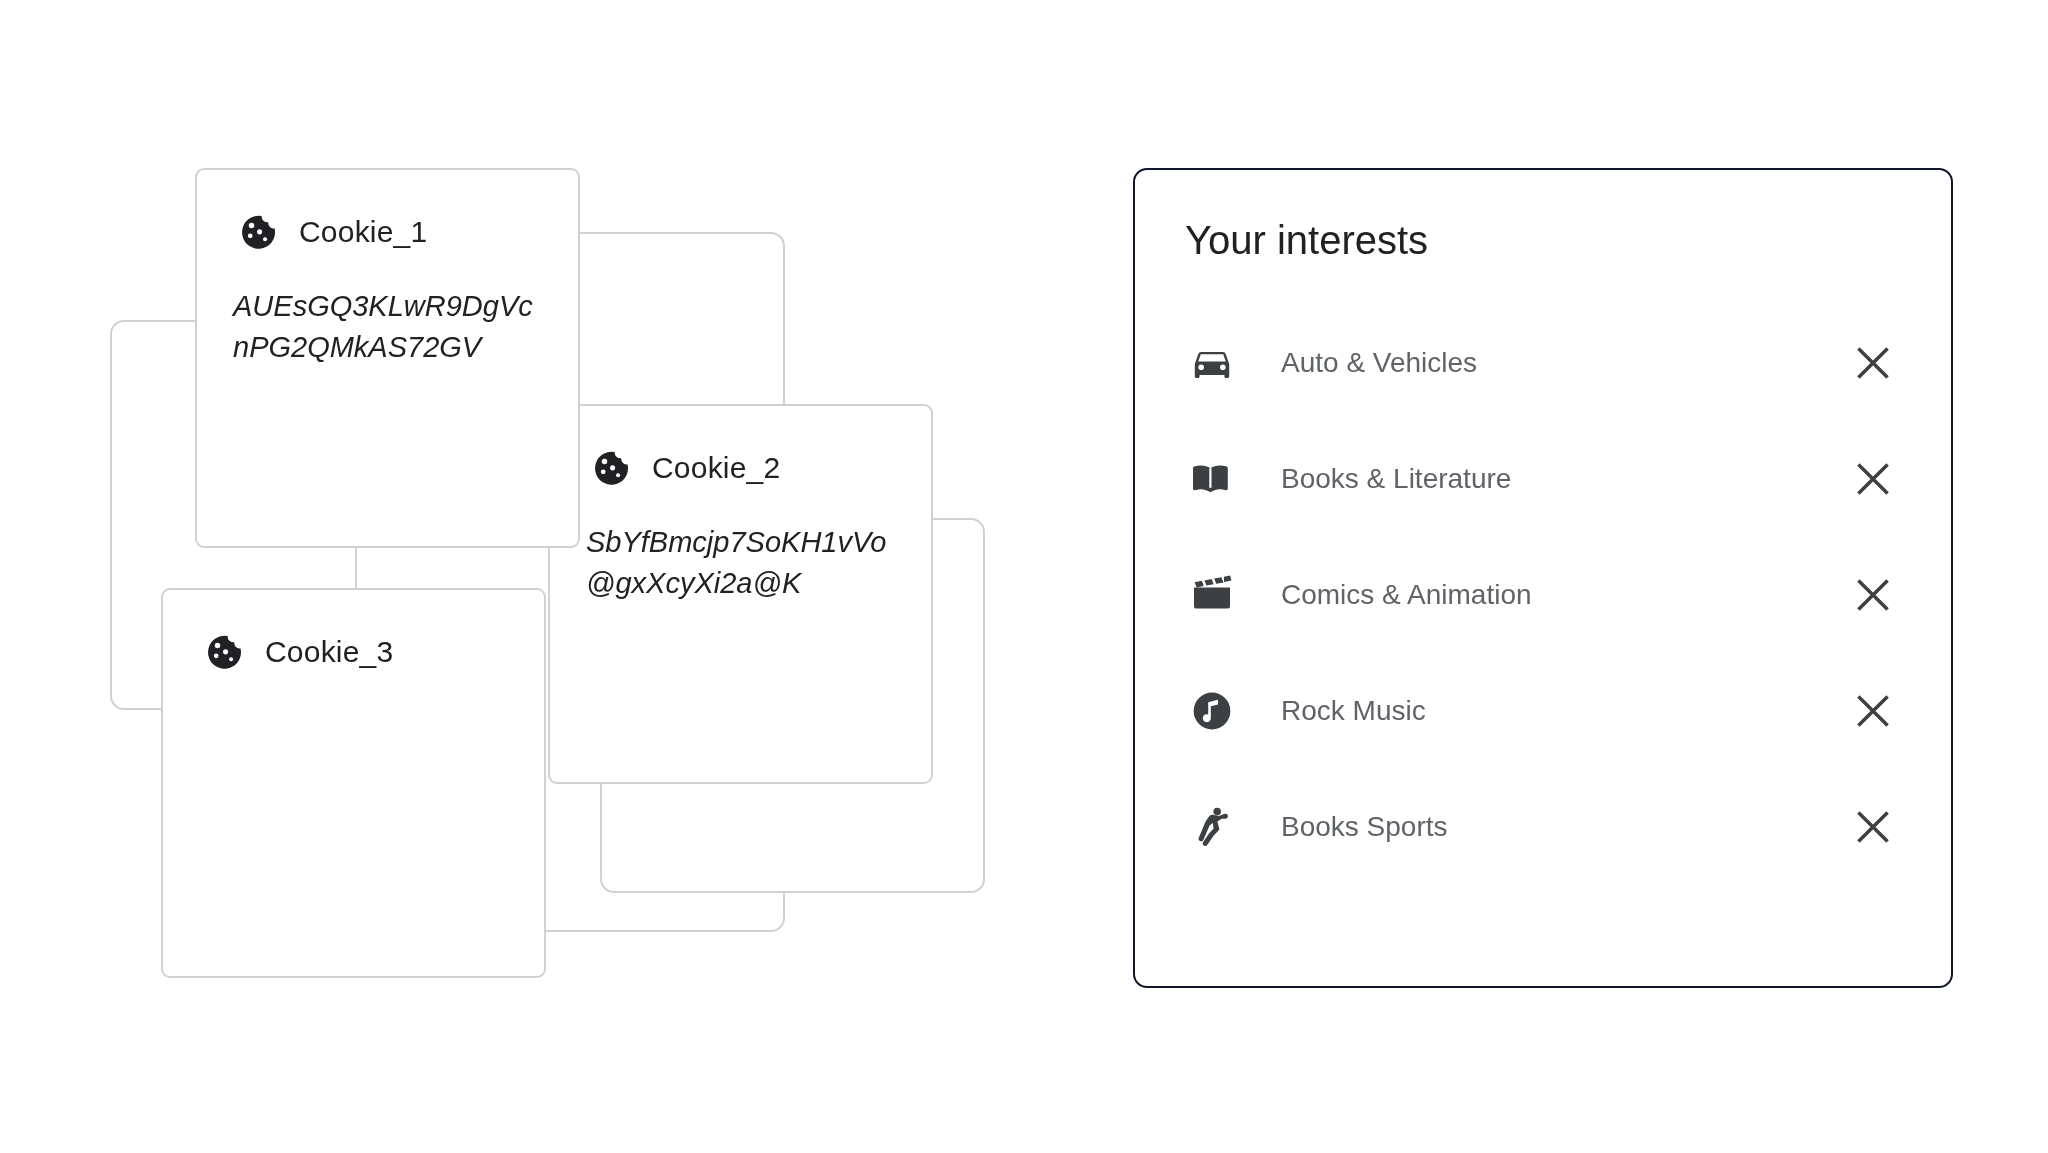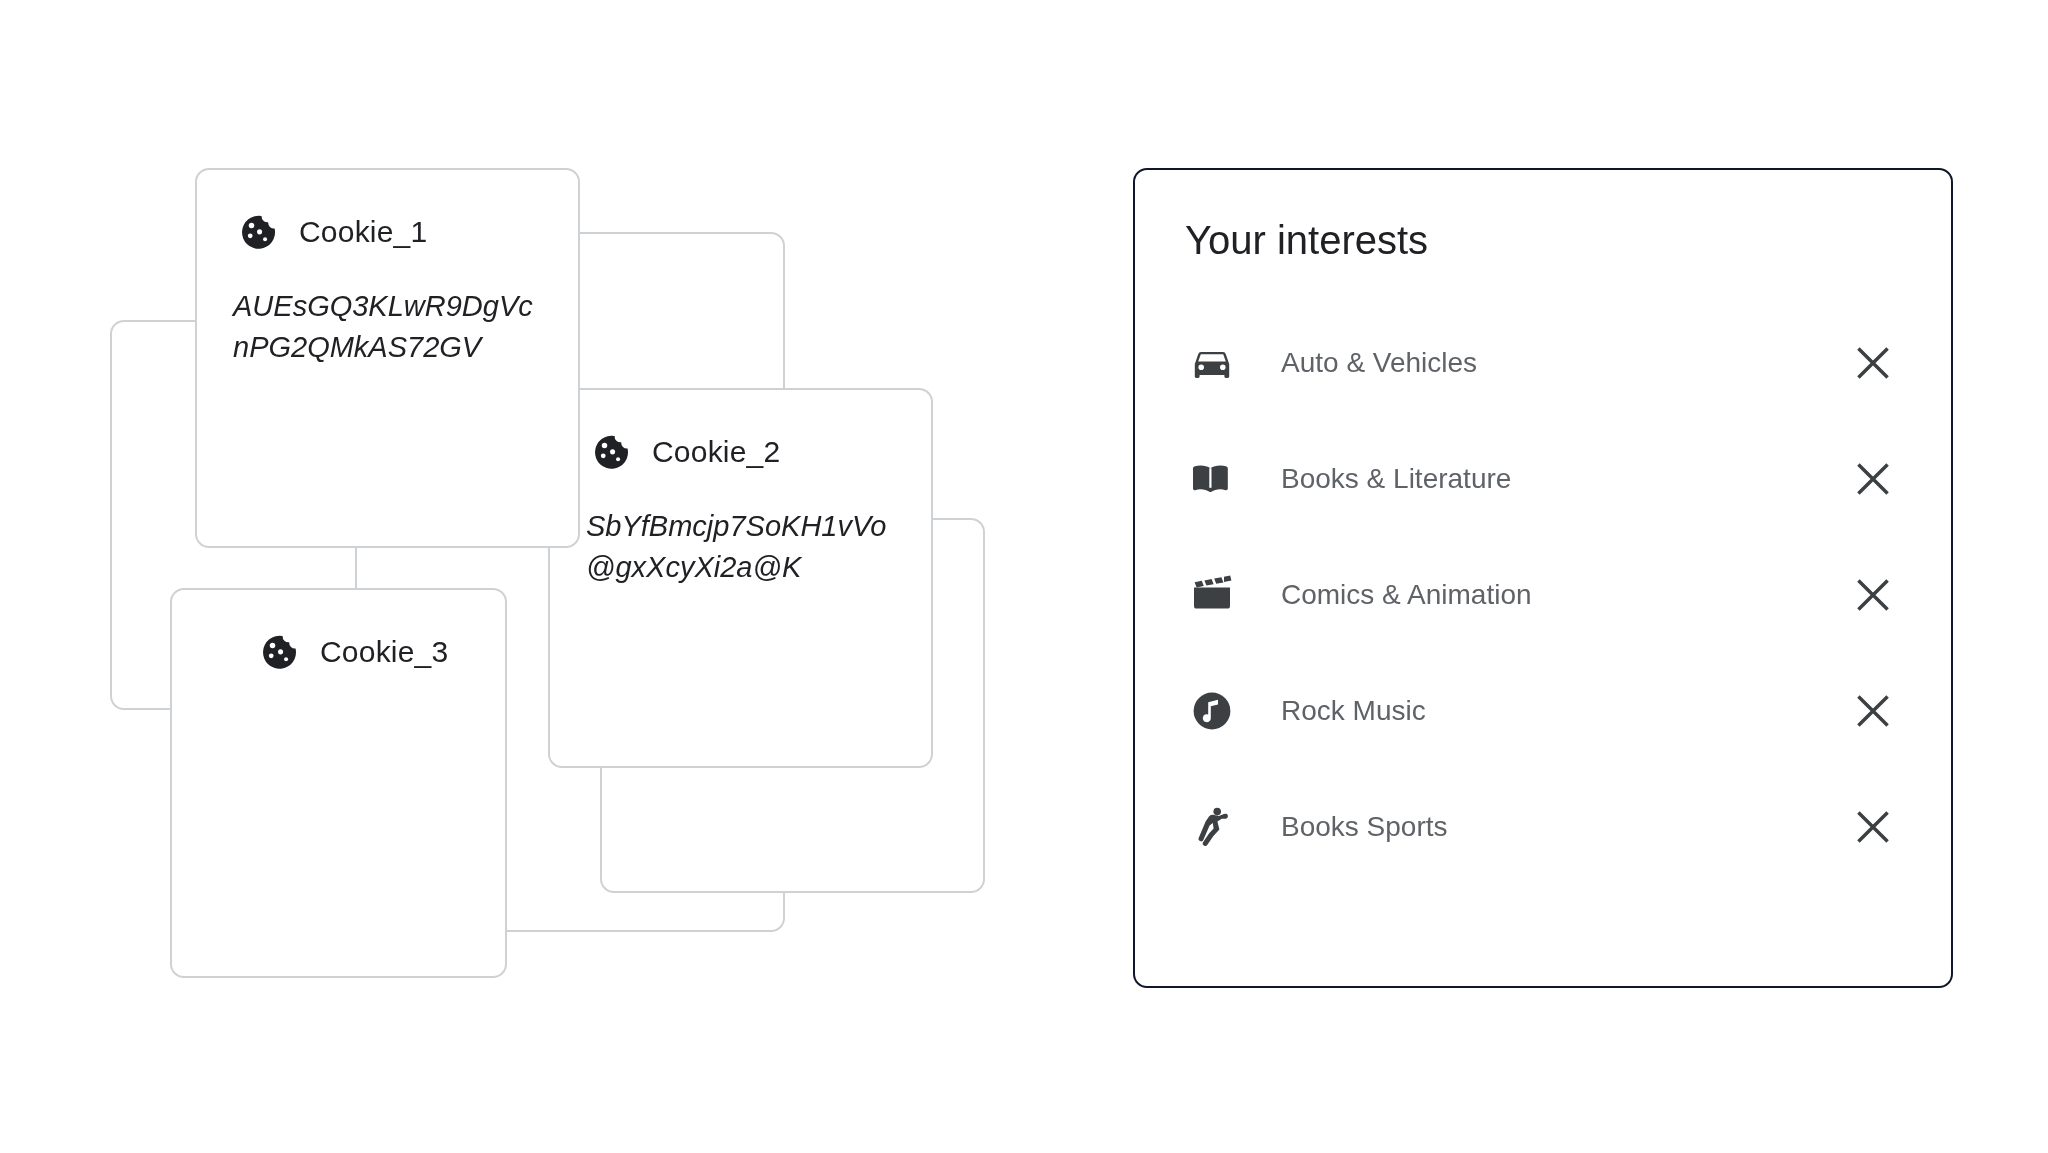--- a/index.html
+++ b/index.html
@@ -34,20 +34,21 @@
   }
 
   
   .ghost-a { left: 110px; top: 320px;  width: 360px; height: 390px; }
   .ghost-b { left: 355px; top: 232px;  width: 430px; height: 700px; }
   .ghost-c { left: 600px; top: 518px;  width: 385px; height: 375px; }
 
   
   .cookie-card {
     padding: 0;
+    border-radius: 9px;
   }
   .cookie-card .card-head {
     display: flex;
     align-items: center;
     gap: 20px;
     padding: 38px 0 0 38px;
   }
   .cookie-card .card-title {
     font-size: 30px;
     color: #202124;
@@ -56,22 +57,22 @@
   .cookie-card .card-body {
     padding: 30px 36px 0 36px;
     font-size: 29px;
     line-height: 1.42;
     color: #202124;
     word-break: break-all;
     font-style: italic;
   }
 
   .card-1 { left: 195px; top: 168px;  width: 385px; height: 380px; z-index: 6; }
-  .card-2 { left: 548px; top: 388px;  width: 385px; height: 380px; z-index: 5; }
-  .card-3 { left: 170px; top: 588px;  width: 337px; height: 390px; z-index: 7; padding-left: 46px; }
+  .card-2 { left: 548px; top: 404px;  width: 385px; height: 380px; z-index: 5; }
+  .card-3 { left: 161px; top: 588px;  width: 385px; height: 390px; z-index: 7; }
 
   .cookie-icon { flex: 0 0 auto; display: block; }
 
   
   #interests-panel {
     position: absolute;
     left: 1133px;
     top: 168px;
     width: 820px;
     height: 820px;

